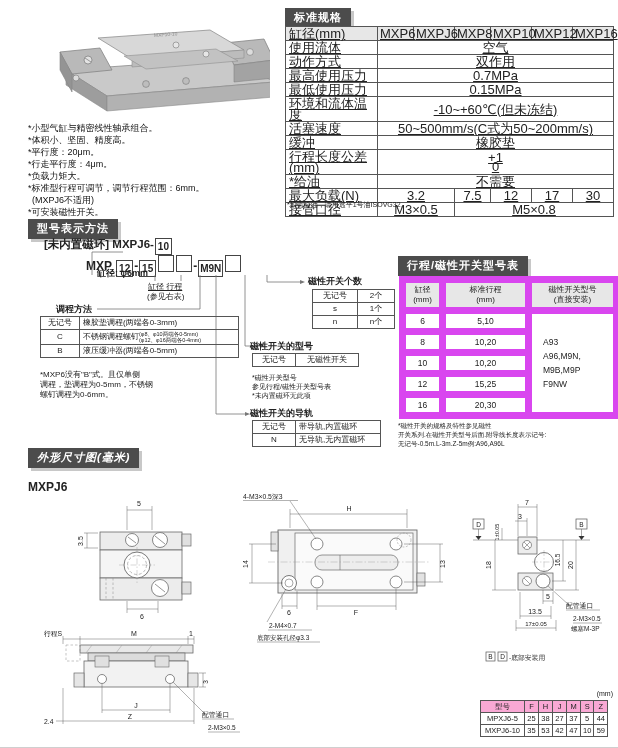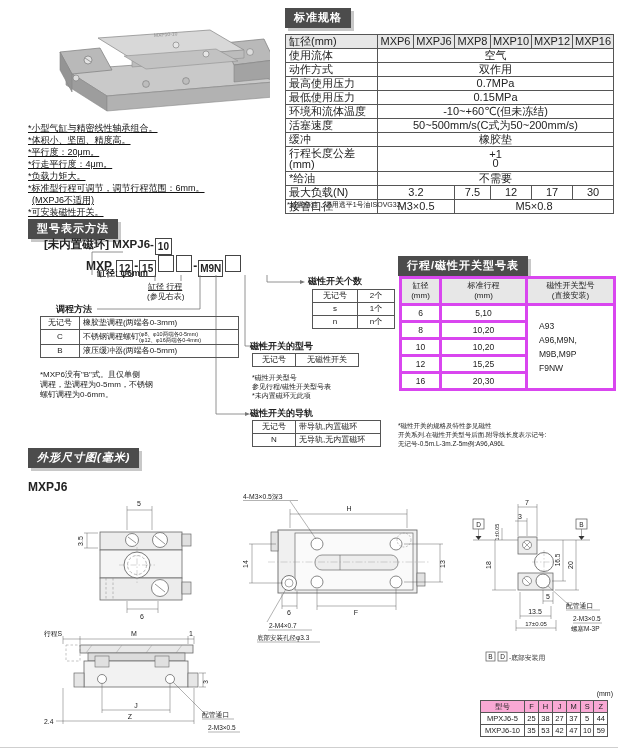--- a/index.html
+++ b/index.html
@@ -2,32 +2,32 @@
 <html><head>
 <meta charset="utf-8">
 <style>
   html,body{margin:0;padding:0;background:#fff;}
   .page{position:relative;width:618px;height:748px;background:#ffffff;overflow:hidden;
         font-family:"Liberation Sans","DejaVu Sans",sans-serif;color:#222;font-size:9px;
         border-right:1px solid #d9d9d9;}
   .abs{position:absolute;}
   .badge{position:absolute;background:#4c4c4c;color:#fff;font-weight:bold;font-size:11px;
          letter-spacing:1px;padding:2px 9px 3px;box-shadow:3px 3px 0 #c8c8c8;white-space:nowrap;}
-  .features{position:absolute;left:28px;top:122px;font-size:9px;line-height:12px;color:#111;text-decoration:underline;}
+  .features{position:absolute;left:28px;top:122px;font-size:9px;line-height:12px;color:#111;}
   table{border-collapse:collapse;}
   
-  .spec{position:absolute;left:285px;top:34px;width:328px;font-size:11px;table-layout:fixed;}
+  .spec{position:absolute;left:285px;top:26px;width:328px;font-size:13px;table-layout:fixed;text-decoration:underline;}
   .spec td{border:1px solid #555;padding:1px 2px;text-align:center;vertical-align:middle;line-height:11px;}
   .spec td.lbl{text-align:left;padding-left:3px;}
   .spec tr.hd td{background:#e7e7e7;}
   .spec td.tol{white-space:pre-line;line-height:9px;}
   .fn{position:absolute;font-size:7px;color:#222;white-space:pre-line;line-height:9px;}
   
   .stk{position:absolute;left:399px;top:276px;width:214px;font-size:8.5px;table-layout:fixed;}
-  .stk td{border:3px solid #d946ef;text-align:center;padding:2px 2px;vertical-align:middle;}
+  .stk td{border:7px solid #d946ef;text-align:center;padding:2px 2px;vertical-align:middle;}
   .stk tr.hd td{background:#e7e7e7;white-space:pre-line;line-height:10px;font-size:8px;}
   .stk td.sw{text-align:left;padding-left:7px;vertical-align:middle;}
   .stk td.sw div{margin:4px 4px;}
   
   .mtable{position:absolute;font-size:8px;}
   .mtable td{border:1px solid #555;padding:1px 3px;text-align:center;line-height:10px;}
   .mtable td.v{text-align:left;}
   .mtitle{position:absolute;font-size:9px;font-weight:bold;white-space:nowrap;}
   .mnote{position:absolute;font-size:7px;line-height:9px;white-space:pre-line;}
   .mline1{position:absolute;left:44px;top:237px;font-size:11.5px;font-weight:bold;white-space:nowrap;}

